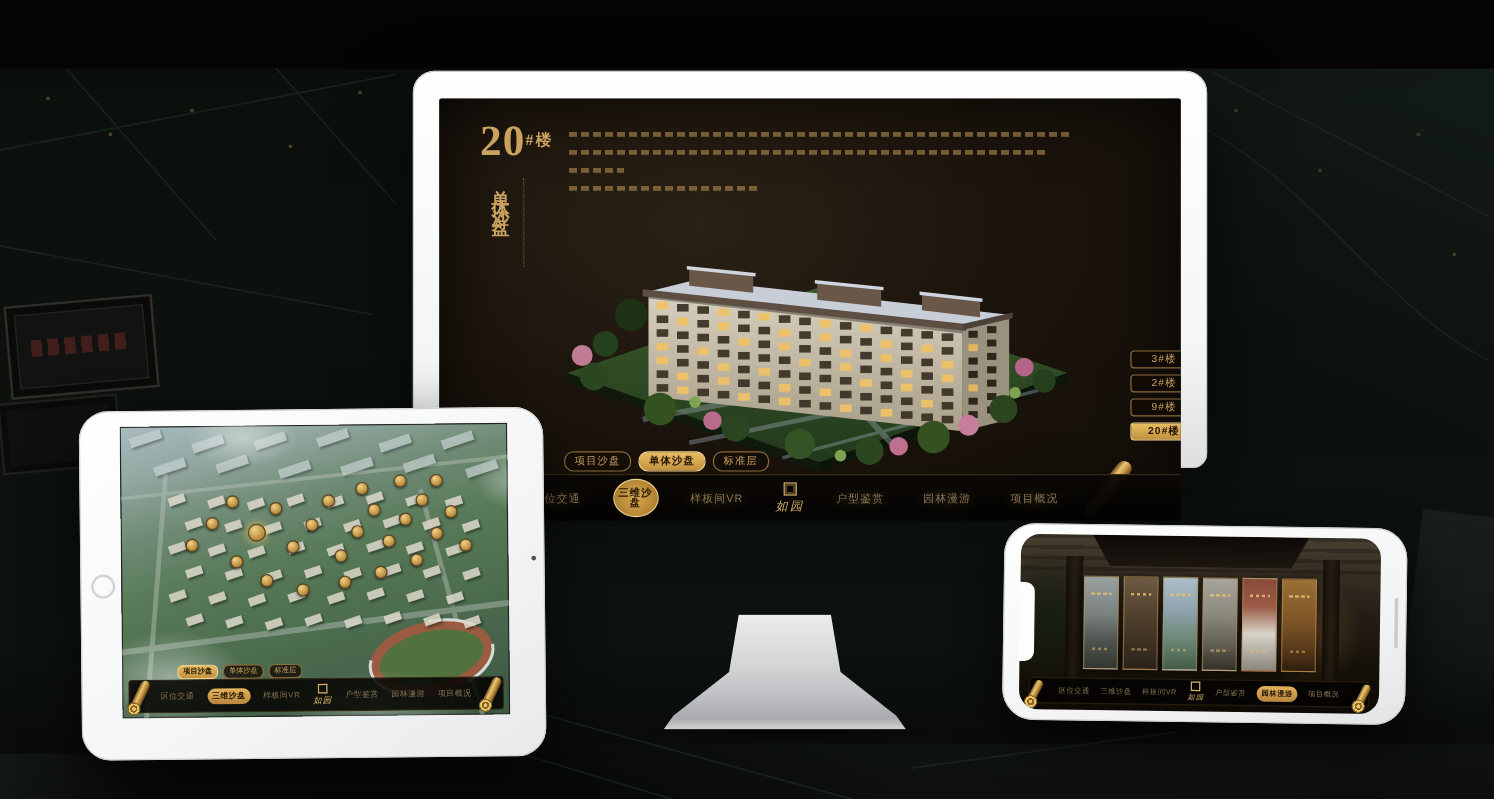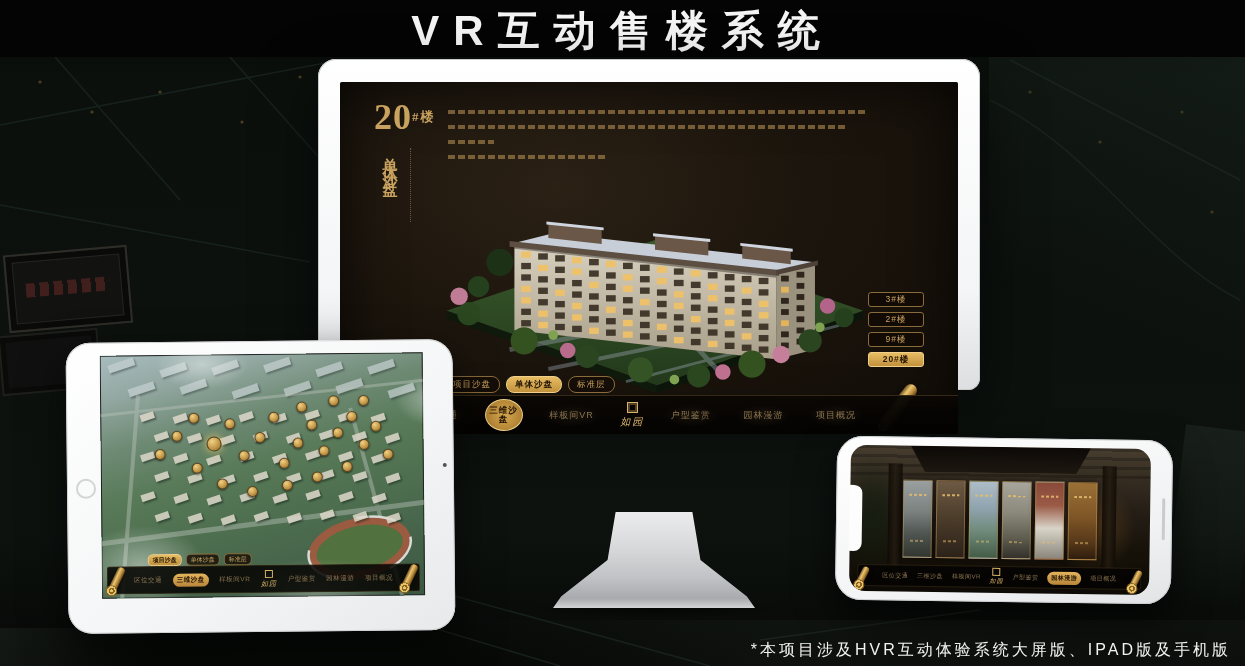--- a/index.html
+++ b/index.html
@@ -19,21 +19,21 @@
     border:2px solid #23231f;box-shadow:inset 0 0 0 5px #0a0a09;opacity:.8;}
   .bg-right{right:0;top:57px;width:256px;height:385px;
     background:linear-gradient(200deg,rgba(30,42,34,.45),rgba(10,14,11,.05) 65%);}
   .bg-tile{right:-4px;top:428px;width:74px;height:176px;transform:rotate(7deg);
     background:linear-gradient(180deg,rgba(42,52,44,.4),rgba(14,18,15,.15));}
   .bg-br{left:460px;bottom:0;width:785px;height:46px;
     background:linear-gradient(90deg,transparent,rgba(48,56,50,.18) 40%,rgba(30,36,32,.25));}
   .bg-bl{left:0;bottom:0;width:150px;height:38px;
     background:linear-gradient(90deg,rgba(62,72,64,.22),transparent);}
   
-  .monitor{position:absolute;left:318px;top:59px;width:662px;height:331px;
+  .monitor{position:absolute;left:344px;top:59px;width:662px;height:331px;
     background:linear-gradient(180deg,#ffffff 0%,#f4f5f6 70%,#dcdee0 100%);
     border-radius:18px 18px 12px 12px;
     box-shadow:0 25px 60px rgba(0,0,0,.6),inset 0 0 0 1px #c8cacc;}
   .m-screen{position:absolute;left:22px;top:23px;width:618px;height:352px;overflow:hidden;border-radius:2px;
     background:radial-gradient(ellipse at 35% 30%,#2b2115 0%,#1c150d 45%,#120d08 100%);
     box-shadow:inset 0 0 60px rgba(0,0,0,.75);}
   .m-stand{position:absolute;left:553px;top:512px;width:202px;height:96px;
     background:linear-gradient(180deg,#ececee,#d6d7d9 40%,#bfc1c4 70%,#a8aaad 90%,#d2d4d6);
     clip-path:polygon(31% 0,69% 0,73% 50%,96% 88%,100% 100%,0 100%,4% 88%,27% 50%);}
   .m-shadow{position:absolute;left:520px;top:600px;width:270px;height:18px;border-radius:50%;
@@ -44,21 +44,21 @@
   .h-suffix{font-size:13px;font-weight:bold;letter-spacing:2px;vertical-align:8px;}
   .h-vert{position:absolute;left:40px;top:64px;color:#c9a25f;font-family:"Liberation Serif",serif;
     font-size:15px;font-weight:bold;writing-mode:vertical-rl;letter-spacing:8px;}
   .h-line{position:absolute;left:70px;top:66px;height:74px;border-left:1px dotted rgba(201,162,95,.5);}
   .para{position:absolute;left:108px;top:28px;width:420px;}
   .p-line{height:4px;margin-bottom:11px;
     background:repeating-linear-gradient(90deg,rgba(190,150,85,.55) 0 7px,transparent 7px 10px);}
   .b-svg{position:absolute;left:92px;top:68px;width:446px;height:246px;}
   .floor-col{position:absolute;left:528px;top:210px;display:flex;flex-direction:column;gap:5px;}
   .floor-btn{width:54px;height:13px;line-height:13px;text-align:center;font-size:8.5px;letter-spacing:1px;
-    color:#c9a25f;background:rgba(18,11,5,.85);border:1px solid #8a6c3a;border-radius:3px;cursor:pointer;}
+    color:#c9a25f;background:rgba(18,11,5,.85);border:1px solid #8a6c3a;border-radius:3px;cursor:pointer;margin-left:48px;}
   .floor-btn.active{background:linear-gradient(180deg,#e7bd63,#c2913d);color:#241505;font-weight:bold;border-color:#f0d08a;}
   .m-tabs{position:absolute;left:104px;top:294px;display:flex;gap:6px;}
   .m-tab{height:15px;line-height:15px;padding:0 8px;font-size:8.5px;letter-spacing:1px;color:#c9a25f;
     border:1px solid #8a6c3a;border-radius:8px;background:rgba(20,12,6,.8);cursor:pointer;}
   .m-tab.active{background:linear-gradient(180deg,#e7bd63,#c2913d);color:#241505;border-color:#f0d08a;font-weight:bold;}
   .m-bar{position:absolute;left:0;right:0;bottom:0;height:38px;display:flex;align-items:center;
     justify-content:space-between;padding:0 96px 0 72px;
     background:linear-gradient(180deg,rgba(10,7,4,.96),rgba(4,3,2,.98));
     border-top:1px solid rgba(170,130,70,.3);}
   .bar-item{font-size:9px;letter-spacing:1px;color:#8a7550;padding:4px 6px;cursor:pointer;
@@ -186,21 +186,20 @@
     </g>
   </svg>
   <div class="bg-el bg-right"></div>
   <div class="bg-el bg-tile"></div>
   <div class="bg-el plaque1"></div>
   <div class="bg-el plaque2"></div>
   <div class="bg-el bg-br"></div>
   <div class="bg-el bg-bl"></div>
 
   <div class="top-band"></div>
-  <div class="page-title">VR互动售楼系统</div>
 
   <div class="m-shadow"></div>
   <div class="m-stand"></div>
   <div class="monitor">
     <div class="m-screen">
 
       <div class="h-num">
         <span>20</span><span class="h-suffix">#楼</span>
       </div>
       <div class="h-vert">单体沙盘</div>
@@ -585,14 +584,13 @@
         <div class="p-item active">园林漫游</div>
         <div class="p-item">项目概况</div>
       </div>
       <div class="scroll p-scroll left"></div>
       <div class="scroll p-scroll right"></div>
     </div>
     <div class="p-notch"></div>
     <div class="p-slot"></div>
   </div>
 
-  <div class="footnote">*本项目涉及HVR互动体验系统大屏版、IPAD版及手机版</div>
 </div>
 
 </body></html>

